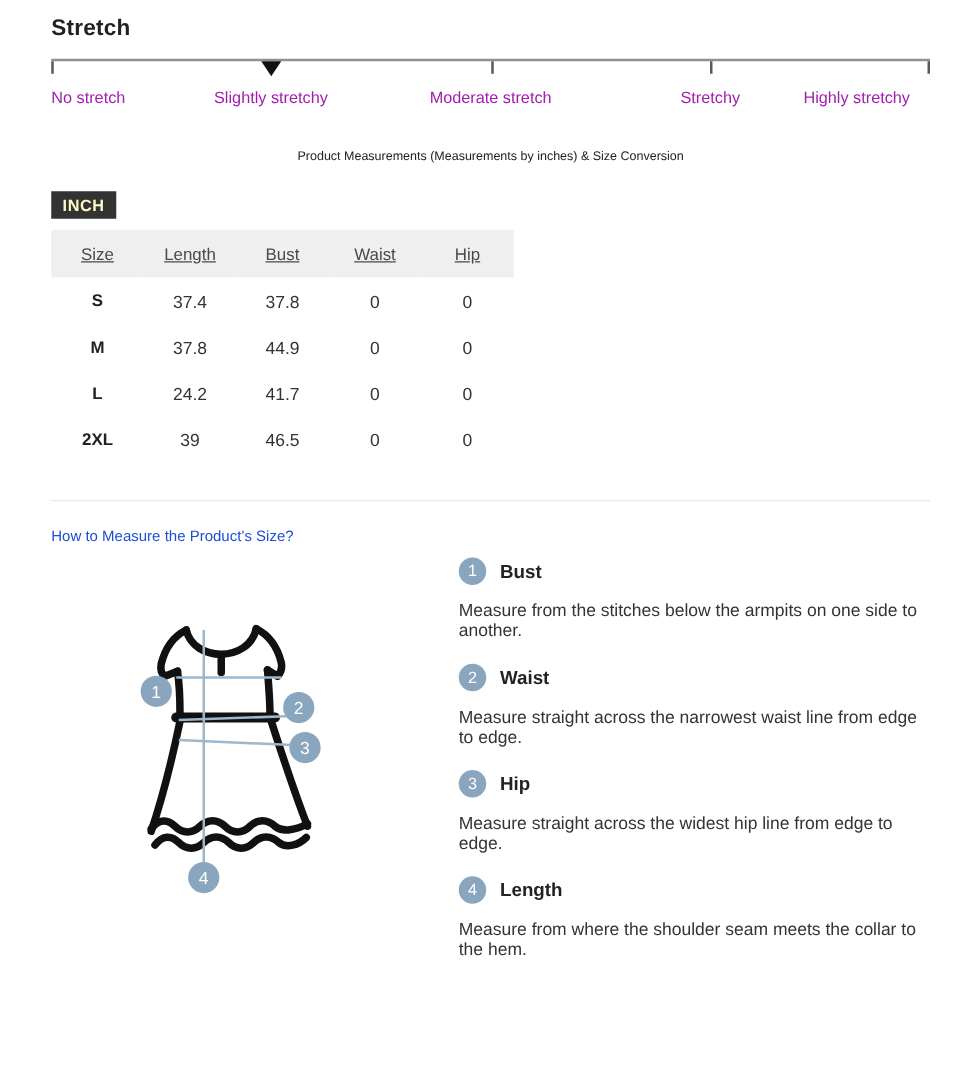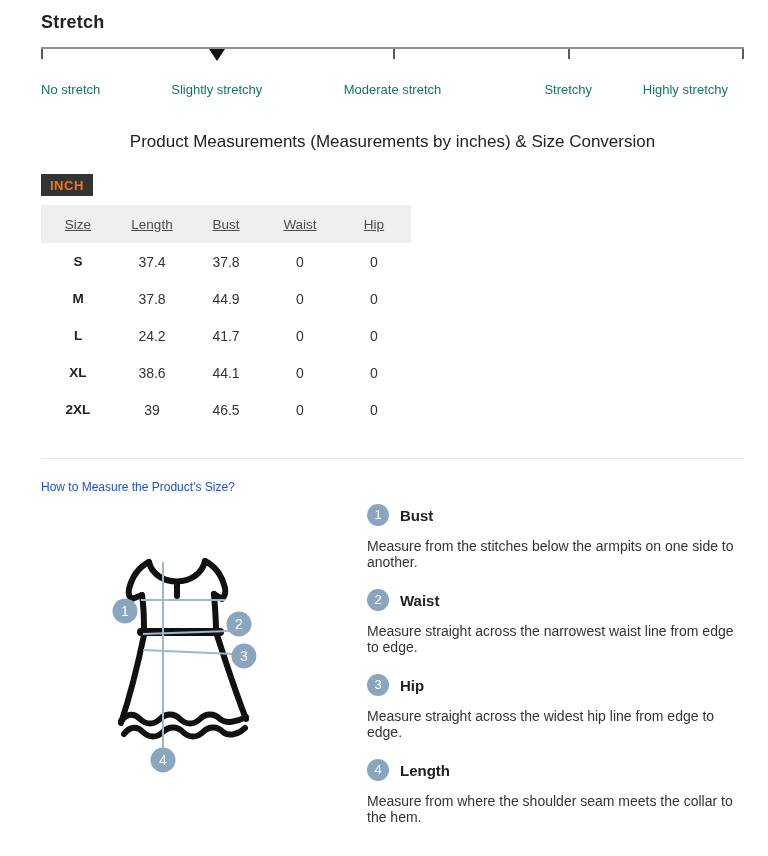--- a/index.html
+++ b/index.html
@@ -16,29 +16,29 @@
   .scale { margin-top:14px; }
   .scale-line { position:relative; height:12px; border-top:2px solid #909090; }
   .tick { position:absolute; top:0; width:2px; height:10px; background:#5a5a5a; }
   .tick.t0 { left:0; }
   .tick.t50 { left:50%; }
   .tick.t75 { left:75%; }
   .tick.t100 { right:0; }
   .marker { position:absolute; left:25%; top:0; transform:translateX(-50%);
     width:0; height:0; border-left:8px solid transparent; border-right:8px solid transparent;
     border-top:12px solid #111; }
-  .scale-labels { position:relative; height:16px; margin-top:23px; font-size:13px; color:#0f766e; }
+  .scale-labels { position:relative; height:16px; margin-top:11px; font-size:13px; color:#a21caf; }
   .scale-label { position:absolute; top:0; white-space:nowrap; transform:translateX(-50%); }
   .scale-label.first { transform:none; }
   .scale-label.last { transform:none; left:auto !important; right:16px; }
 
   
-  .measurements-heading { text-align:center; font-size:17px; font-weight:400; color:#222; margin:34px 0 0 0; }
+  .measurements-heading { text-align:center; font-size:10px; font-weight:400; color:#222; margin:34px 0 0 0; }
   .inch-badge { display:inline-block; margin-top:22px; background:var(--badge-bg,#333);
-    color:#f97316; font-size:13px; font-weight:bold; line-height:1; padding:5px 9px 4px 9px;
+    color:#fef9c3; font-size:13px; font-weight:bold; line-height:1; padding:5px 9px 4px 9px;
     letter-spacing:.5px; cursor:pointer; border:none; }
   table.size-table { border-collapse:collapse; table-layout:fixed; width:370px; margin-top:9px; }
   .size-table th { background:#efefef; font-weight:400; font-size:13.5px; color:#4a4a4a;
     height:38px; text-align:center;text-decoration:underline; }
   .size-table td { font-size:14px; color:#333; height:37px; text-align:center; }
   .size-table td.size { font-weight:bold; font-size:13.5px; color:#222; }
   .disclaimer { font-size:14px; color:#9b9b9b; margin:10px 0 0 0; }
 
   .divider { border:none; border-top:1px solid #e7e7e7; margin:30px 0 0 0; }
 
@@ -111,27 +111,20 @@
             <td>0</td>
           </tr>
           <tr>
             <td class="size">L</td>
             <td>24.2</td>
             <td>41.7</td>
             <td>0</td>
             <td>0</td>
           </tr>
           <tr>
-            <td class="size">XL</td>
-            <td>38.6</td>
-            <td>44.1</td>
-            <td>0</td>
-            <td>0</td>
-          </tr>
-          <tr>
             <td class="size">2XL</td>
             <td>39</td>
             <td>46.5</td>
             <td>0</td>
             <td>0</td>
           </tr>
         </tbody>
     </table>
   </section>
 

